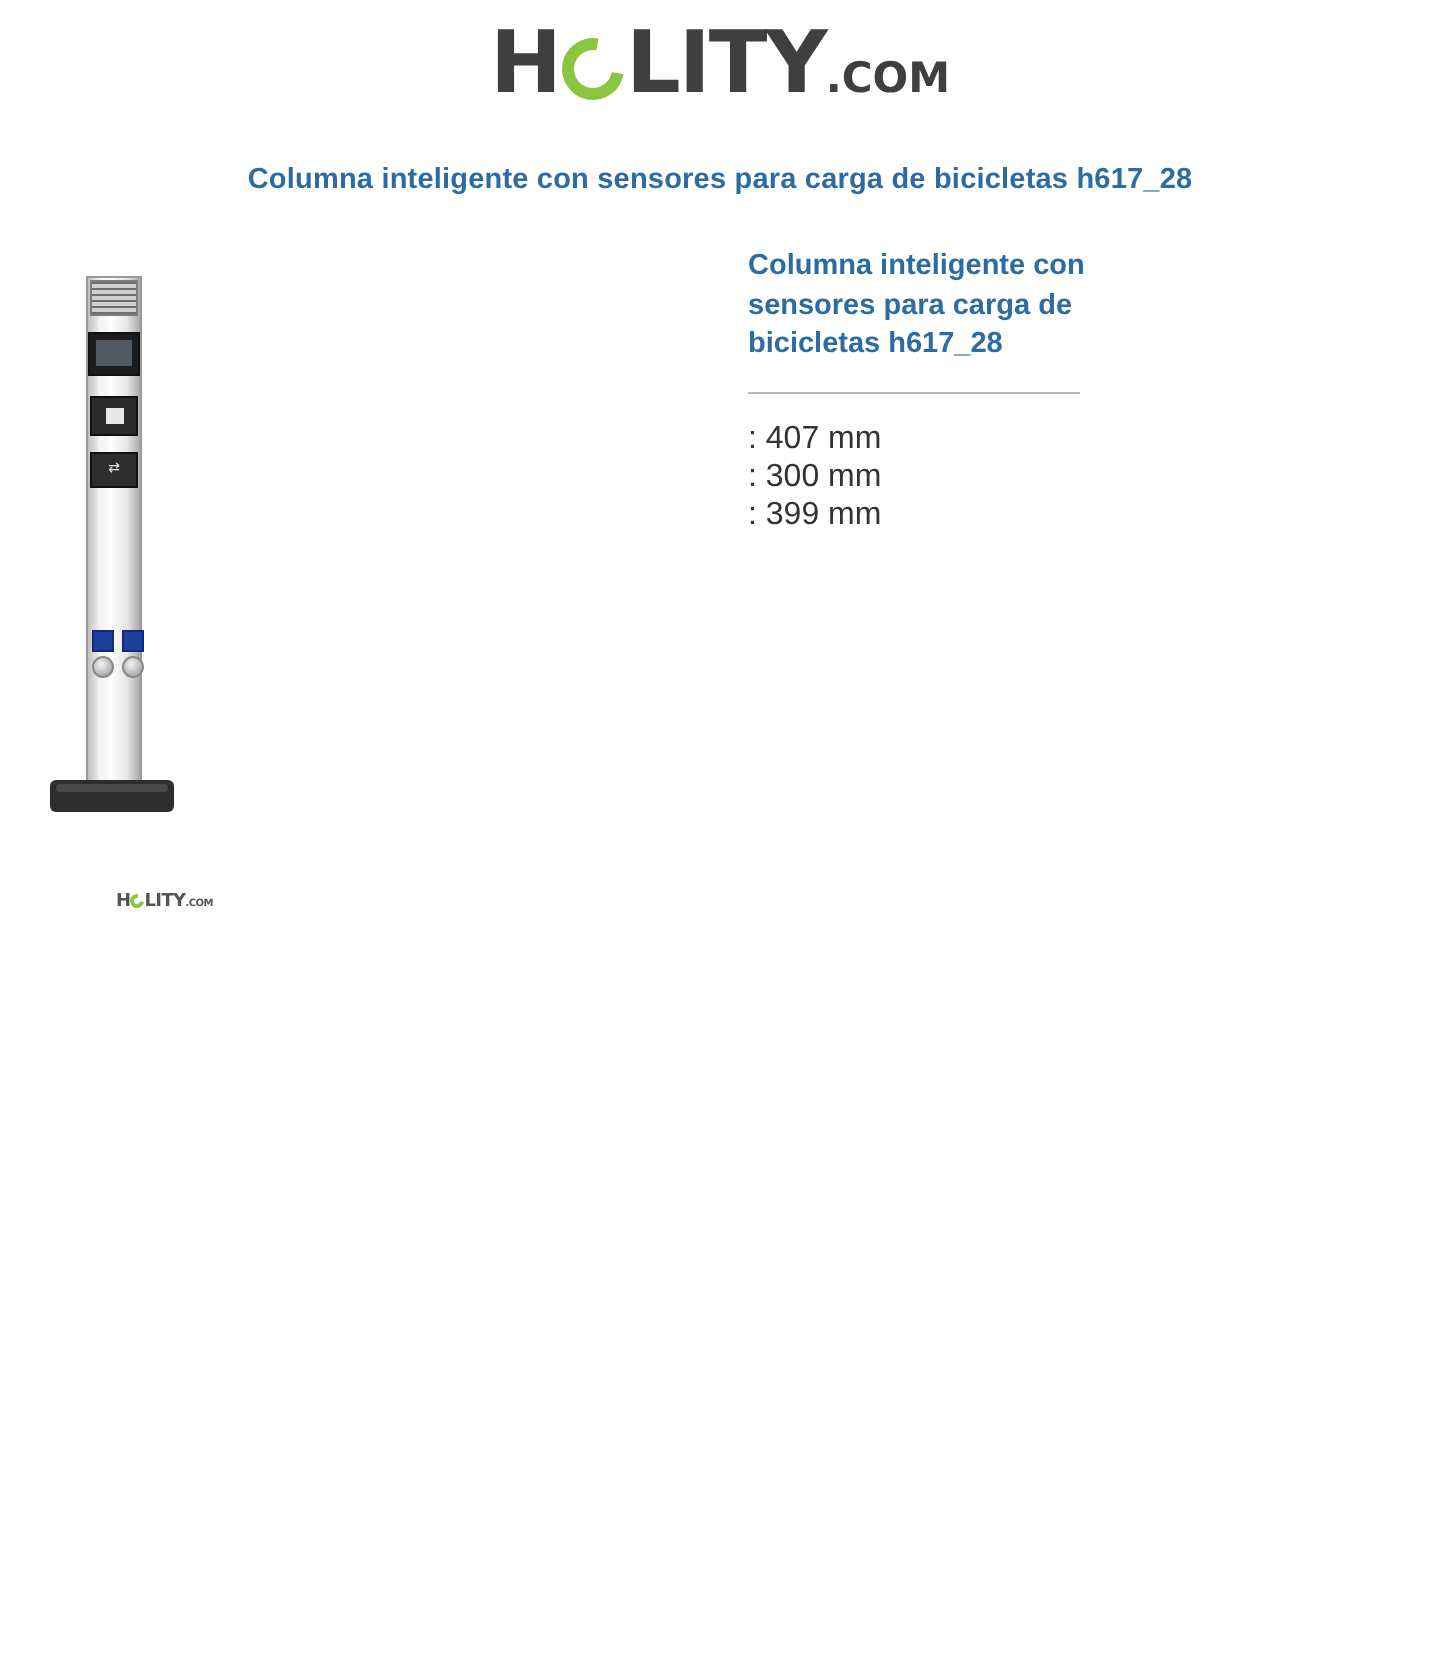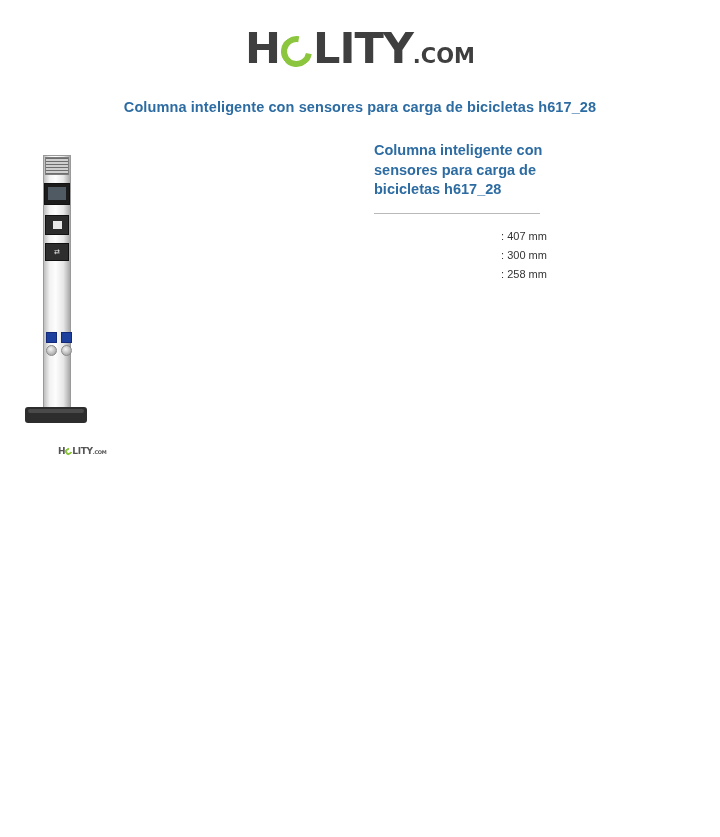--- a/index.html
+++ b/index.html
@@ -18,21 +18,21 @@
   .page {
     width: 720px;
     height: 837px;
     position: relative;
   }
 
   
   .logo-wrap {
     width: 100%;
     text-align: center;
-    padding-top: 24px;
+    padding-top: 8px;
   }
   .logo {
     display: inline-block;
     font-size: 0;
     line-height: 0;
     position: relative;
   }
   .logo-text {
     font-family: "DejaVu Sans", sans-serif;
     font-size: 43px;
@@ -250,25 +250,24 @@
   .name-rule {
     width: 166px;
     height: 1px;
     background: #b9b9b9;
     margin-top: 13px;
   }
   .spec-list {
     margin-top: 13px;
   }
   .spec-row {
-    font-size: 11px;
+    font-size: 16px;
     line-height: 19px;
     color: #333333;
     white-space: nowrap;
-    text-align: center;
   }
   .spec-label {
     color: #333333;
   }
   .spec-value {
     color: #333333;
   }
 </style>
 </head>
 <body>
@@ -307,21 +306,21 @@
         <div class="spec-row">
           <span class="spec-label"></span><span>:</span>
           <span class="spec-value">407 mm</span>
         </div>
         <div class="spec-row">
           <span class="spec-label"></span><span>:</span>
           <span class="spec-value">300 mm</span>
         </div>
         <div class="spec-row">
           <span class="spec-label"></span><span>:</span>
-          <span class="spec-value">258 mm</span>
+          <span class="spec-value">399 mm</span>
         </div>
       </div>
     </div>
 
   </div>
 
   <div class="photo-watermark"><span>H</span><span class="wm-o"></span><span>LITY</span><span class="wm-dotcom">.COM</span></div>
 
 </div>
 

